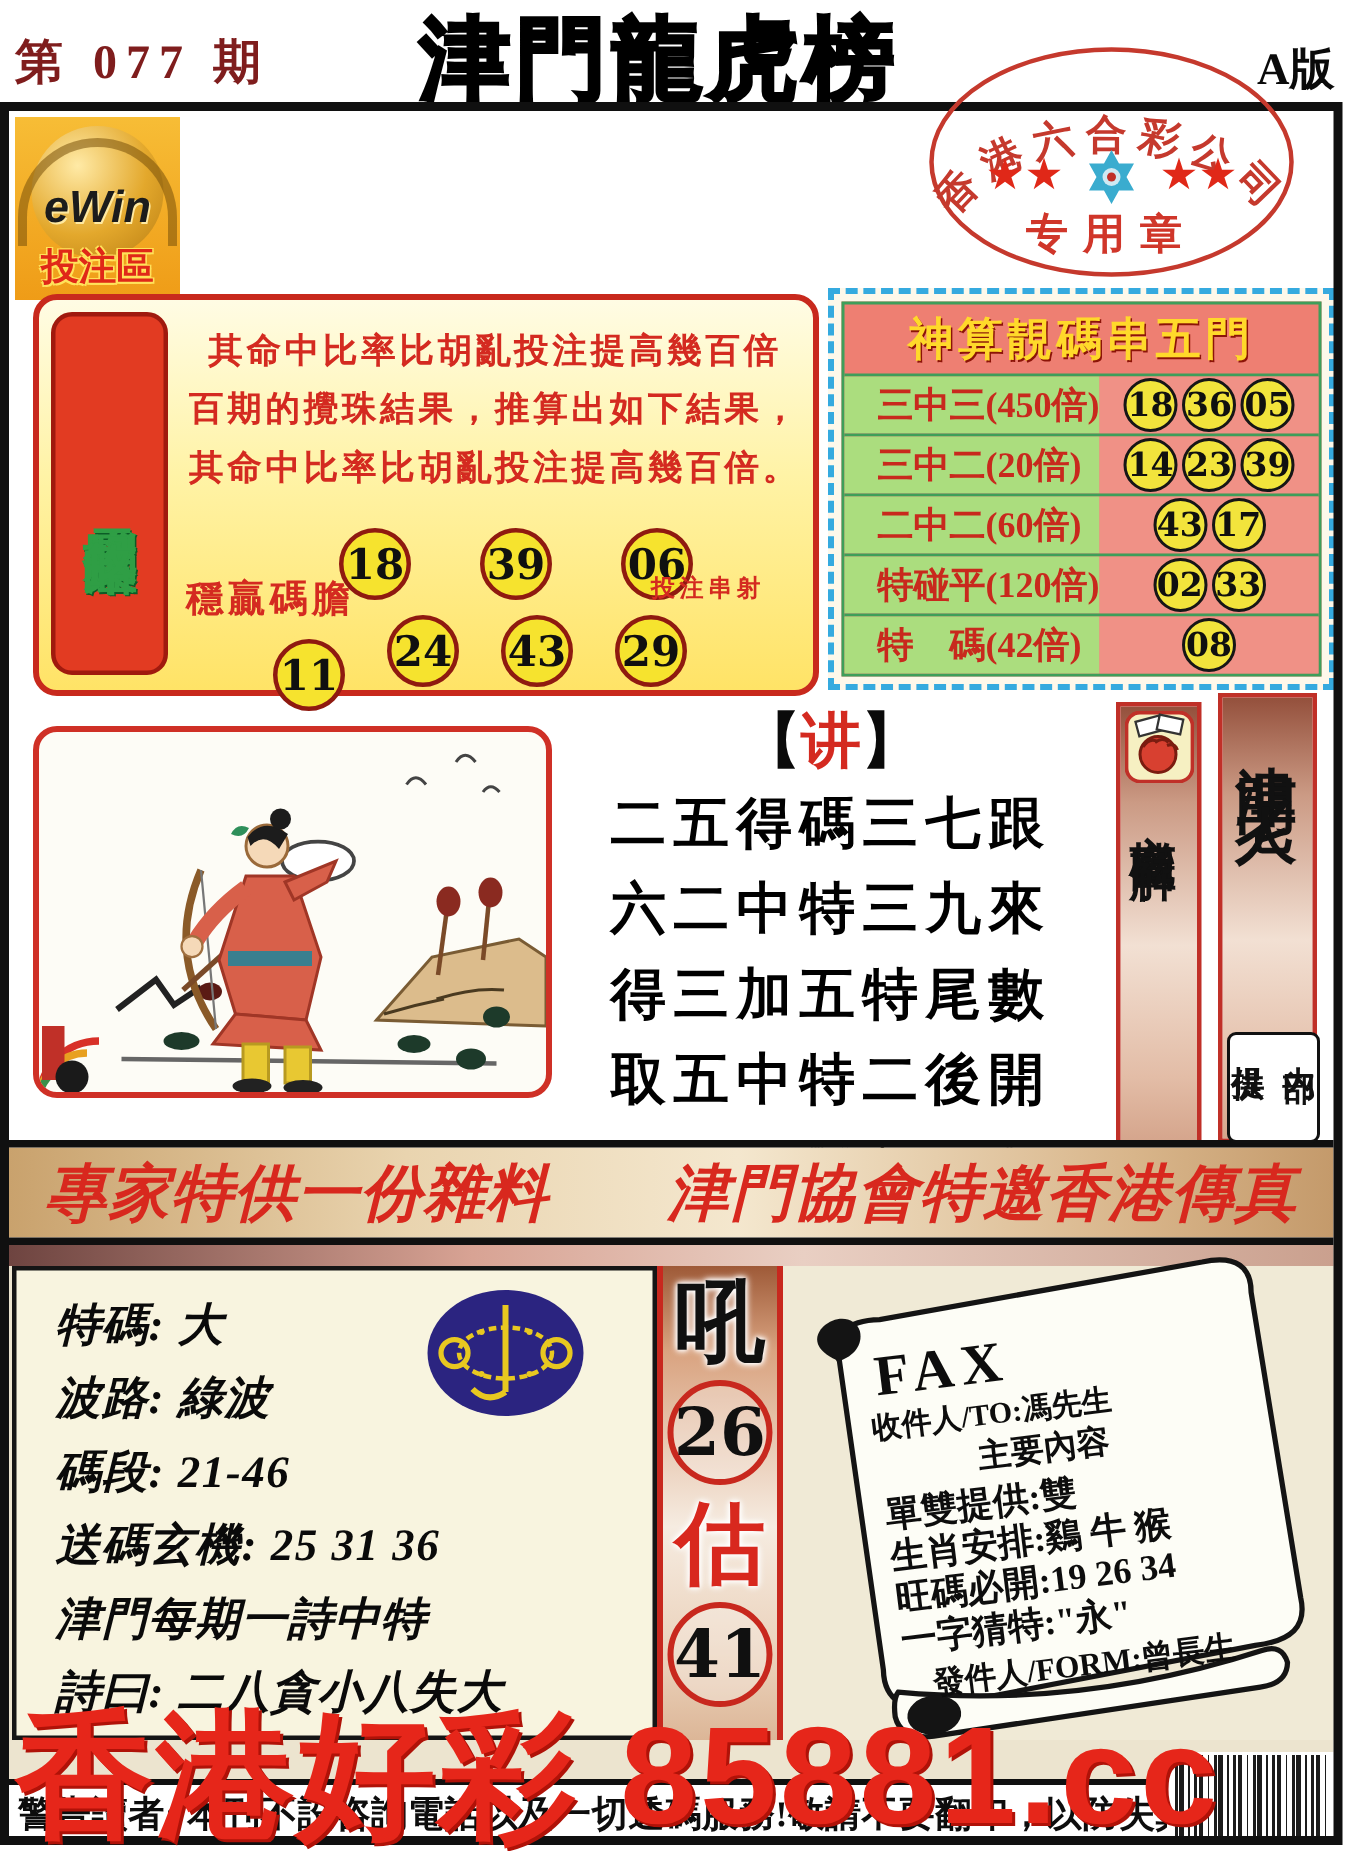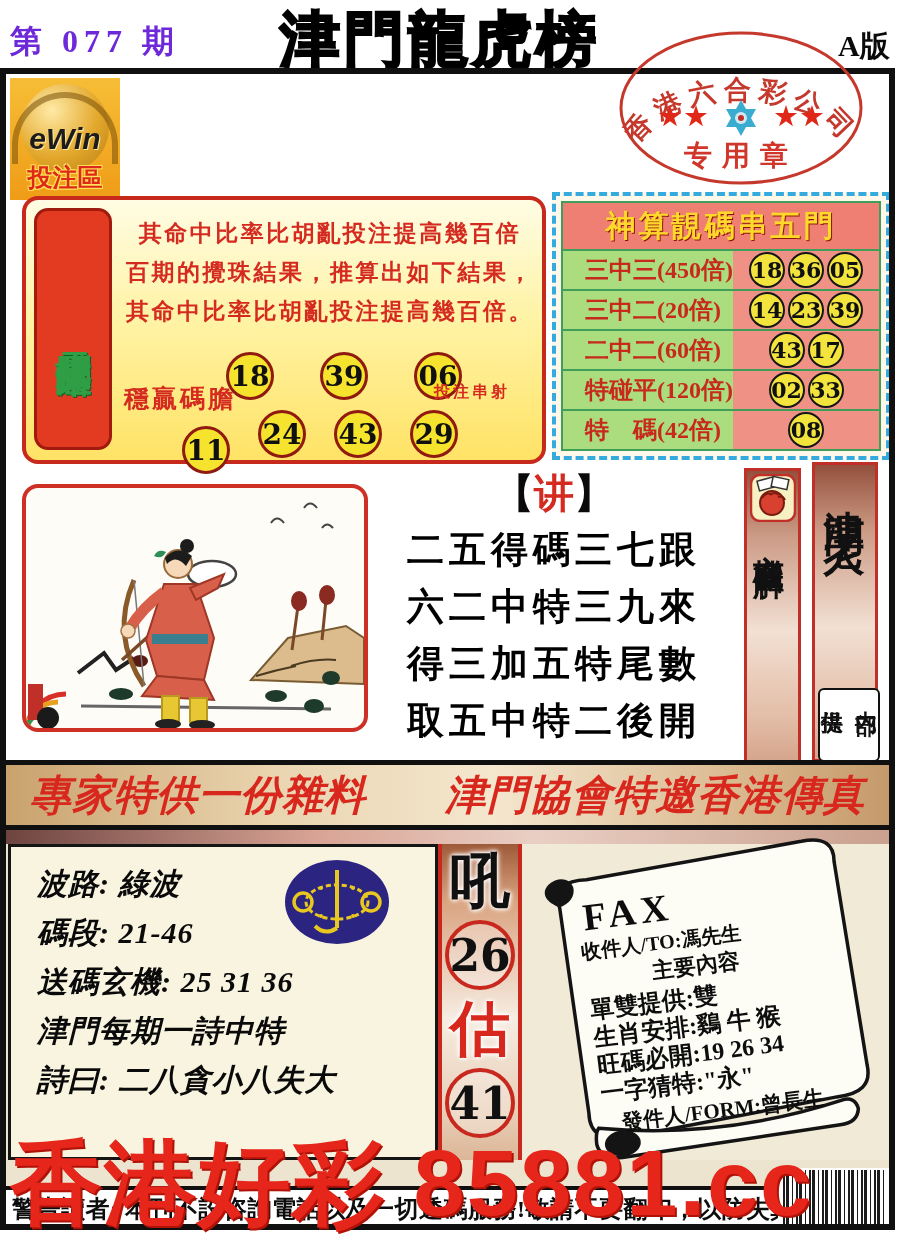--- a/index.html
+++ b/index.html
@@ -4,21 +4,21 @@
 <style>
   * { margin:0; padding:0; box-sizing:border-box; }
   body { background:#888; font-family:"Liberation Serif", serif; }
   #page {
     position:relative; width:900px; height:1234px; background:#fff;
     margin:0 auto; overflow:hidden;
   }
   .abs { position:absolute; }
 
   
-  .issue { left:10px; top:20px; font-size:32px; font-weight:900; letter-spacing:6px; color:#6d28d9; }
+  .issue { left:10px; top:20px; font-size:32px; font-weight:900; letter-spacing:6px; color:#7f1d1d; }
   .main-title { left:280px; top:0px; font-size:60px; font-weight:900; color:#000;
     letter-spacing:4px; -webkit-text-stroke:2.5px #000; font-family:"Liberation Serif", serif; }
   .edition { left:838px; top:26px; font-size:30px; font-weight:900; color:#0a0a0a; }
 
   .main-frame { left:0; top:68px; width:895px; height:1162px; border:6px solid #101010;
     pointer-events:none; z-index:6; }
 
   
   .ewin { left:10px; top:78px; width:110px; height:122px;
     background:linear-gradient(180deg,#f7bd36,#ef9c17); z-index:2; overflow:hidden; }
@@ -305,20 +305,21 @@
   <div class="abs banner">
     <span>專家特供一份雜料</span>
     <span>津門協會特邀香港傳真</span>
   </div>
 
   <div class="abs bottom-bg">
       <div class="pink"></div>
     </div>
 
   <div class="abs info-box">
+    <div class="info-line">特碼: 大</div>
     <div class="info-line">波路: 綠波</div>
     <div class="info-line">碼段: 21-46</div>
     <div class="info-line">送碼玄機: 25 31 36</div>
     <div class="info-line">津門每期一詩中特</div>
     <div class="info-line">詩曰: 二八貪小八失大</div>
   </div>
 
   <svg class="abs oval-logo" viewBox="0 0 108 88">
     <ellipse cx="54" cy="44" rx="52" ry="42" fill="#2b2480"></ellipse>
     <ellipse cx="54" cy="44" rx="31" ry="17" fill="none" stroke="#e8c820" stroke-width="3" stroke-dasharray="5 3"></ellipse>

